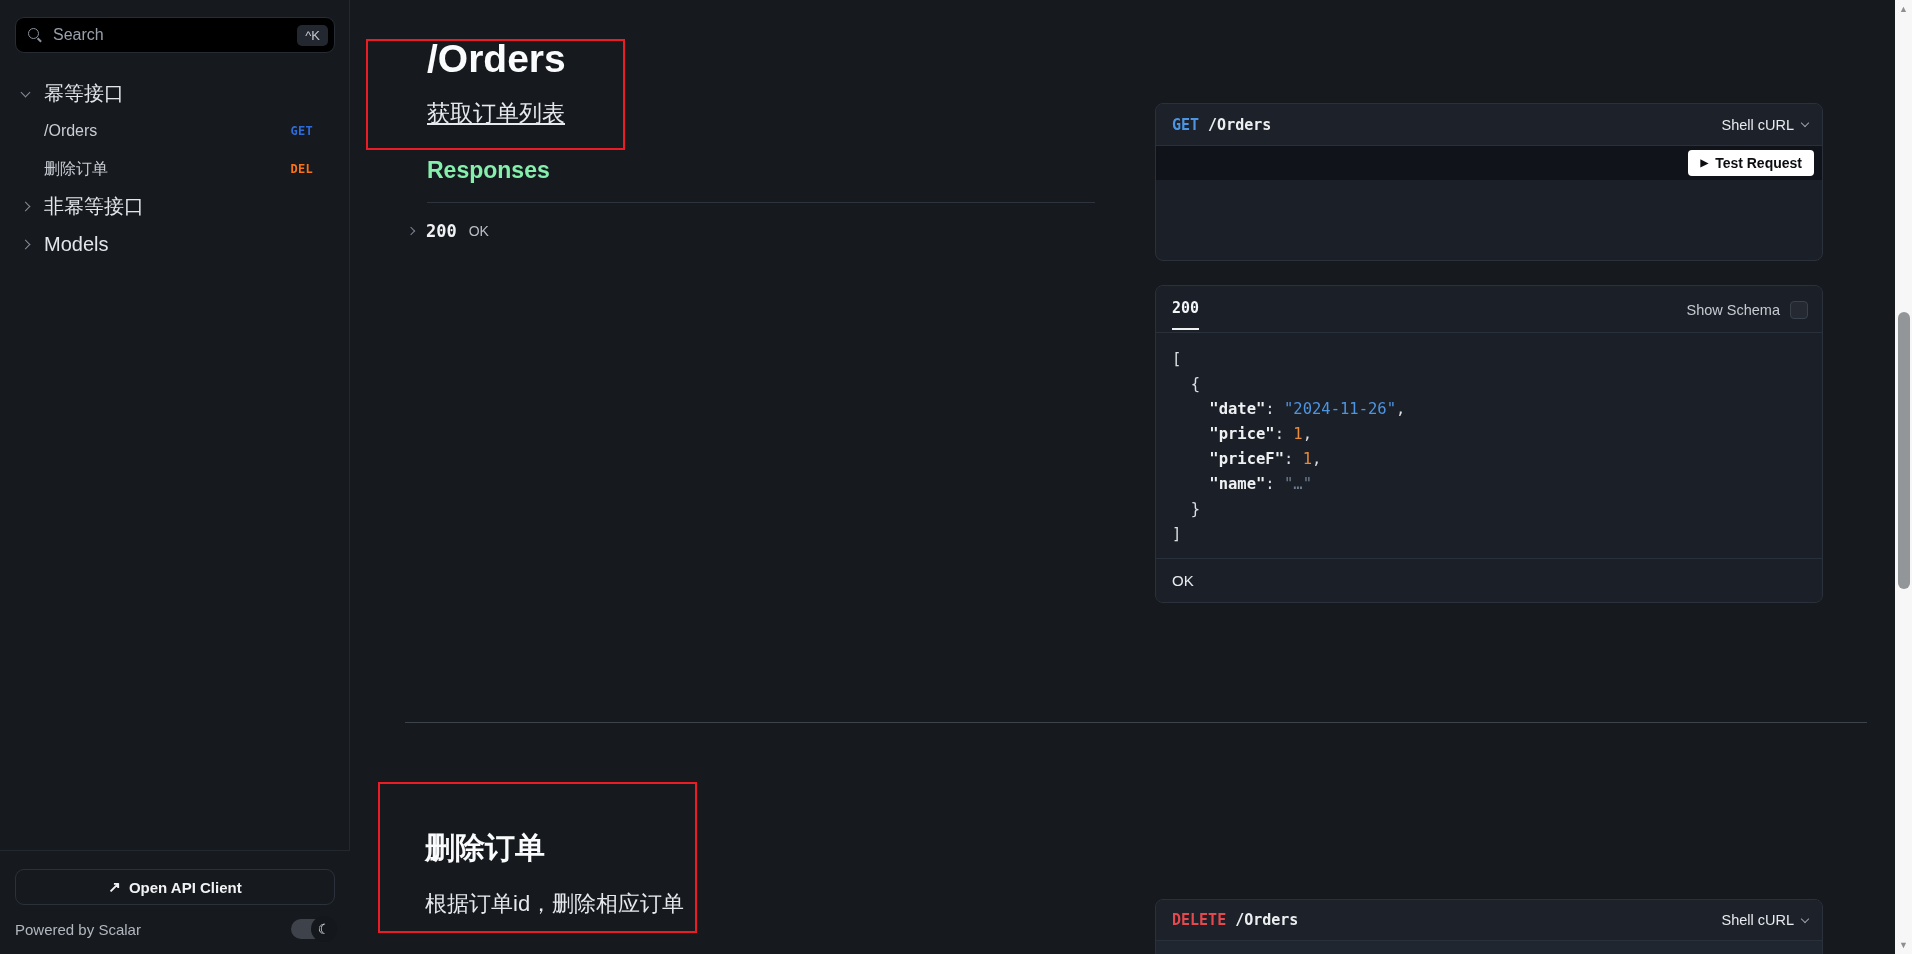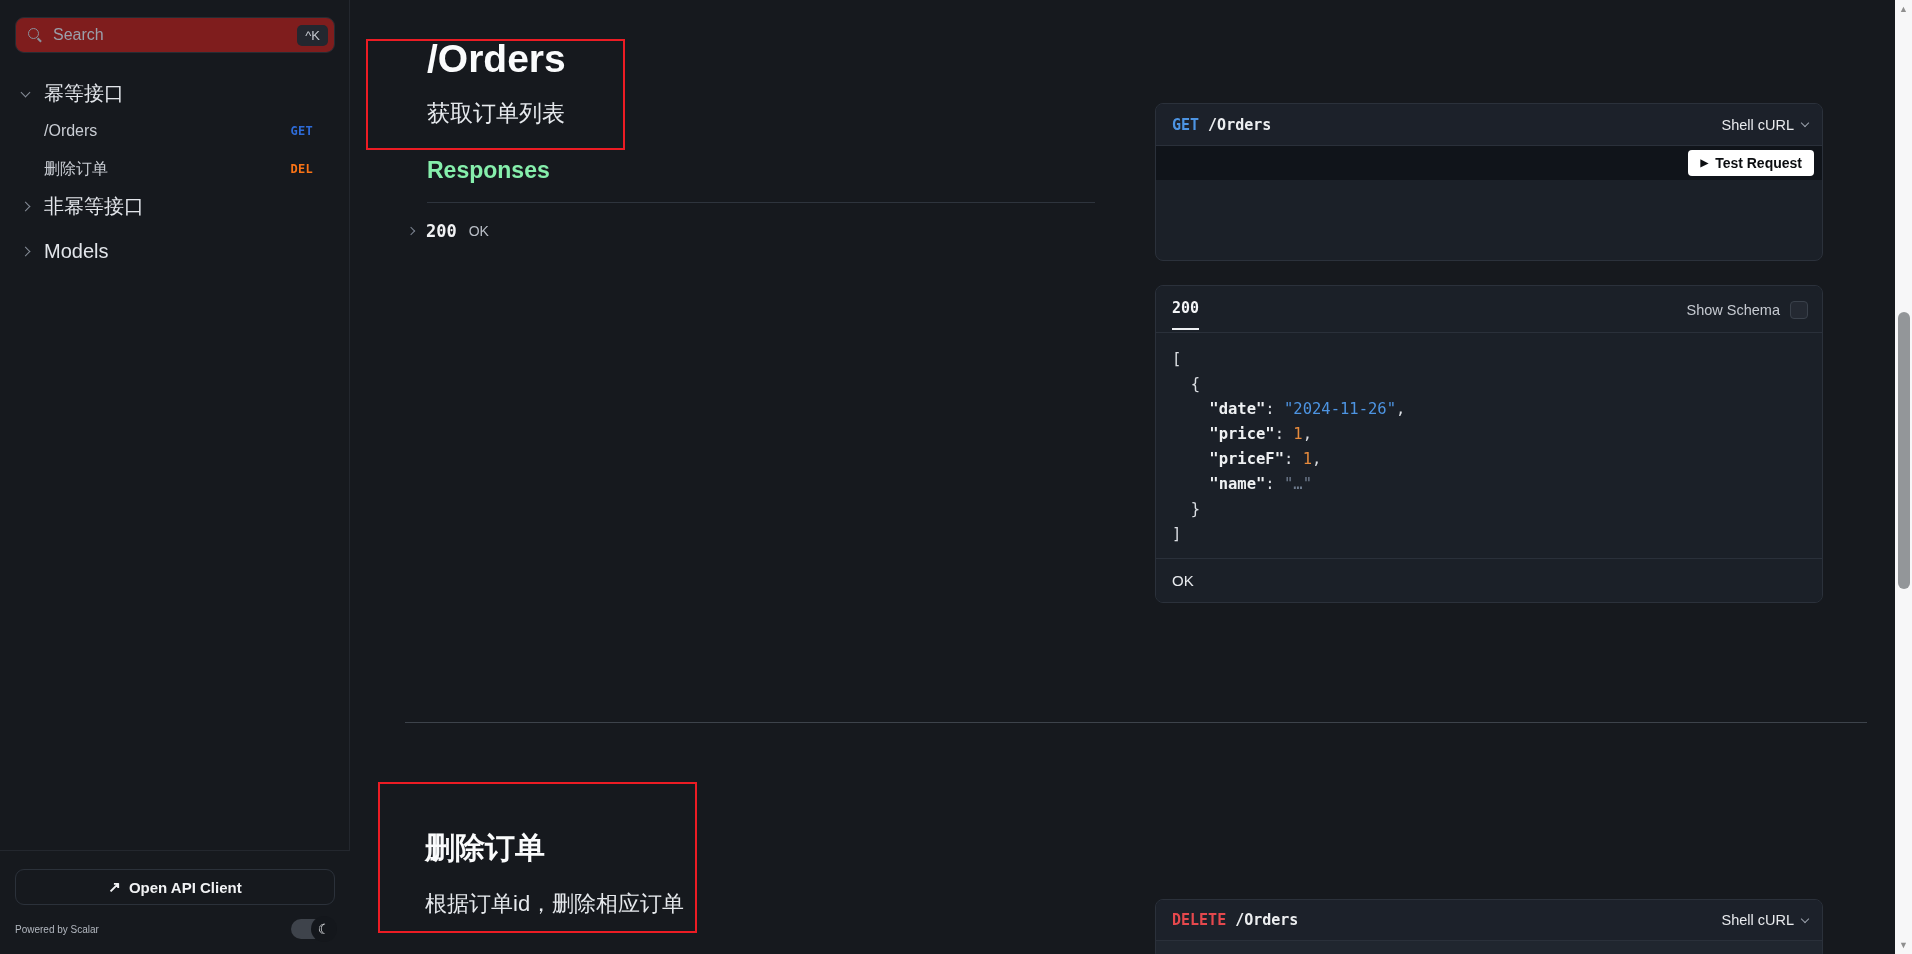--- a/index.html
+++ b/index.html
@@ -11,21 +11,21 @@
     position:relative;
   }
 
   
   .sidebar {
     position:absolute; left:0; top:0; width:350px; height:954px;
     background:#16191e; border-right:1px solid #23272e;
   }
   .search-box {
     position:absolute; left:15px; top:17px; width:320px; height:36px;
-    background:#7f1d1d; border:1px solid #272c33; border-radius:9px;
+    background:#000000; border:1px solid #272c33; border-radius:9px;
     display:flex; align-items:center; padding:0 6px 0 12px; cursor:pointer;
   }
   .mag { position:relative; width:15px; height:15px; margin-right:10px; flex:none; }
   .mag::before { content:""; position:absolute; width:9px; height:9px; border:1.6px solid #8a919c; border-radius:50%; top:0; left:0; }
   .mag::after  { content:""; position:absolute; width:5px; height:1.6px; background:#8a919c; transform:rotate(45deg); top:11px; left:9px; }
   .search-label { font-size:16px; color:#9aa0ab; flex:1; }
   .kbd {
     font-size:13px; color:#c2c6cd; background:#23272f; border-radius:5px;
     padding:4px 8px; line-height:1;
   }
@@ -54,21 +54,21 @@
   }
   .open-client {
     position:absolute; left:15px; top:18px; width:320px; height:36px;
     background:transparent; border:1px solid #2b313a; border-radius:9px;
     color:#f1f2f4; font-size:15px; font-weight:600; cursor:pointer;
     display:flex; align-items:center; justify-content:center; gap:8px;
     font-family:"Liberation Sans", sans-serif;
   }
   .arrow-icon { font-size:15px; color:#f1f2f4; }
   .powered-row { position:absolute; left:15px; right:15px; top:68px; display:flex; align-items:center; justify-content:space-between; }
-  .powered { font-size:10px; color:#b2b7bf; }
+  .powered { font-size:15px; color:#b2b7bf; }
   .toggle {
     position:relative; width:44px; height:20px; border-radius:10px;
     background:#3e434b; cursor:pointer; flex:none;
   }
   .knob {
     position:absolute; right:-2px; top:-3px; width:26px; height:26px; border-radius:50%;
     background:#14171c; display:flex; align-items:center; justify-content:center;
   }
   .moon { color:#eef0f3; font-size:14px; line-height:1; }
 
@@ -180,21 +180,21 @@
       <span class="badge get">GET</span>
     </div>
     <div class="side-row" style="top:156px;">
       <span class="item-label">删除订单</span>
       <span class="badge del">DEL</span>
     </div>
     <div class="side-row" style="top:193px;">
       <span class="chev right"></span>
       <span class="group-label">非幂等接口</span>
     </div>
-    <div class="side-row" style="top:238px;">
+    <div class="side-row" style="top:231px;">
       <span class="chev right"></span>
       <span class="group-label">Models</span>
     </div>
 
     <div class="sidebar-footer">
       <button class="open-client">
         <span class="arrow-icon">↗</span>
         <span>Open API Client</span>
       </button>
       <div class="powered-row">
@@ -204,21 +204,21 @@
             <span class="moon">☾</span>
           </div>
         </div>
       </div>
     </div>
   </aside>
 
   <section>
     <div class="annotation-box" style="left:366px;top:39px;width:259px;height:111px;"></div>
     <h1 class="endpoint-title" style="left:427px;top:36px;">/Orders</h1>
-    <p class="endpoint-desc" style="left:427px;top:99px;">获取订单列表</p>
+    <p class="endpoint-desc" style="left:427px;top:99px;text-decoration:underline;">获取订单列表</p>
 
     <h2 class="responses-heading" style="left:427px;top:157px;">Responses</h2>
     <div class="rule" style="left:427px;top:202px;width:668px;"></div>
 
     <div class="response-row" style="left:408px;top:221px;">
       <span class="chev right"></span>
       <span class="resp-code">200</span>
       <span class="resp-ok">OK</span>
     </div>
 

